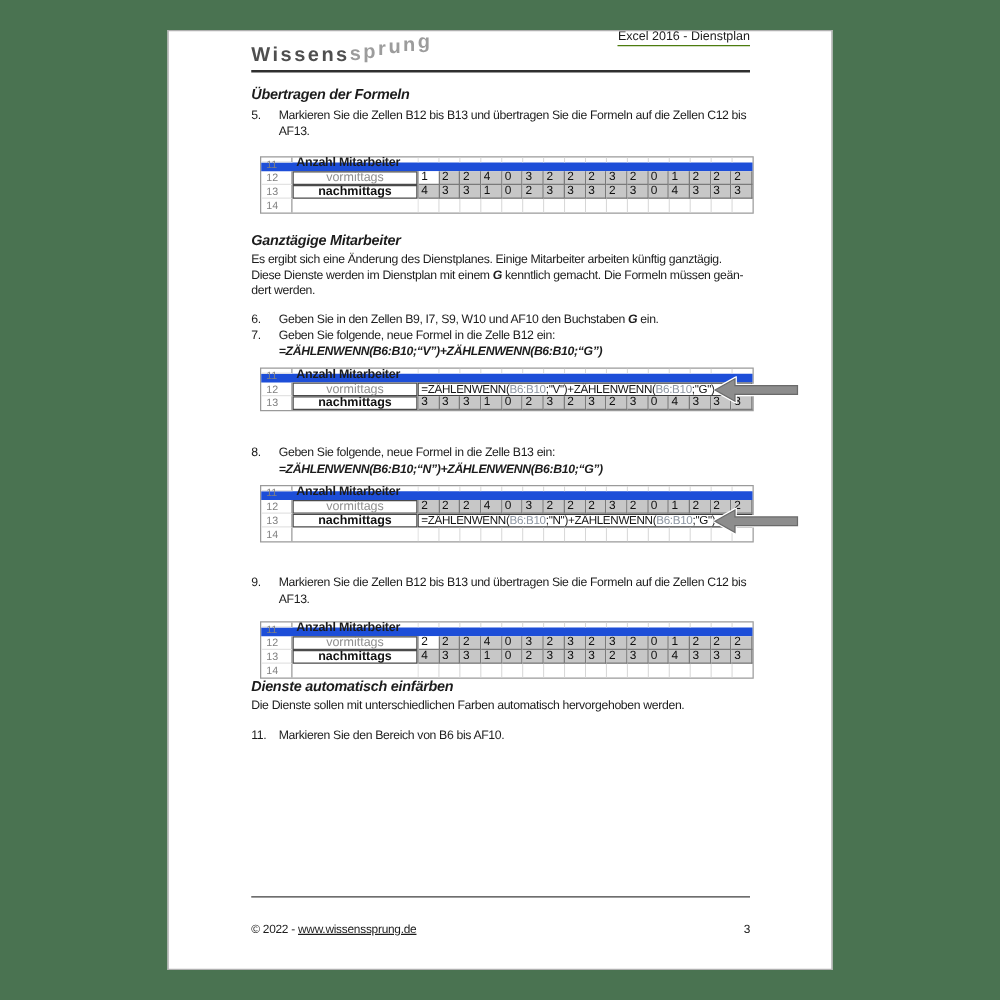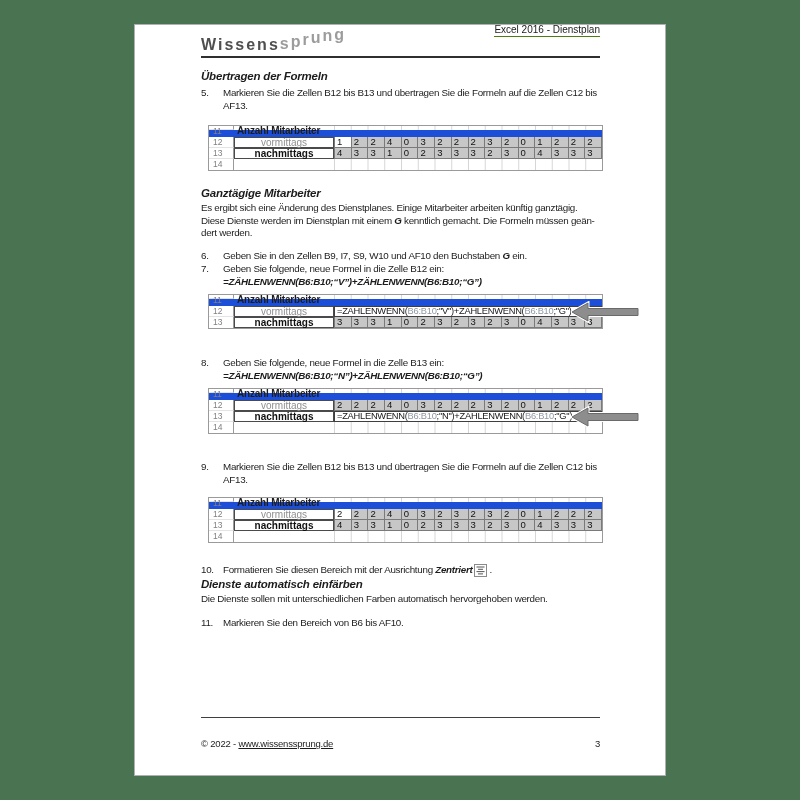--- a/index.html
+++ b/index.html
@@ -330,33 +330,20 @@
             </div>
           </div>
           <div class="trow">
             <div class="c-num">14</div>
             <div class="c-label-empty"></div>
             <div class="vals-empty"></div>
           </div>
         </div>
       </div>
 
-    <div class="item mt20">
-      <span class="num">10.</span>
-      <div class="itxt">
-          <div class="line"><span>Formatieren Sie diesen Bereich mit der Ausrichtung </span><span class="seg-bi">Zentriert</span><span class="icon-box"><svg width="11" height="11" viewBox="0 0 11 11">
-                <g stroke="#555" stroke-width="1">
-                  <line x1="1.5" y1="2" x2="9.5" y2="2"></line>
-                  <line x1="3" y1="4.3" x2="8" y2="4.3"></line>
-                  <line x1="1.5" y1="6.6" x2="9.5" y2="6.6"></line>
-                  <line x1="3" y1="8.9" x2="8" y2="8.9"></line>
-                </g>
-              </svg></span><span>.</span></div>
-        </div>
-    </div>
 
     <div class="h h3">Dienste automatisch einfärben</div>
     <div class="para">
         <div class="line"><span>Die Dienste sollen mit unterschiedlichen Farben automatisch hervorgehoben werden.</span></div>
       </div>
 
     <div class="item mt11">
       <span class="num">11.</span>
       <div class="itxt">
           <div class="line"><span>Markieren Sie den Bereich von B6 bis AF10.</span></div>

